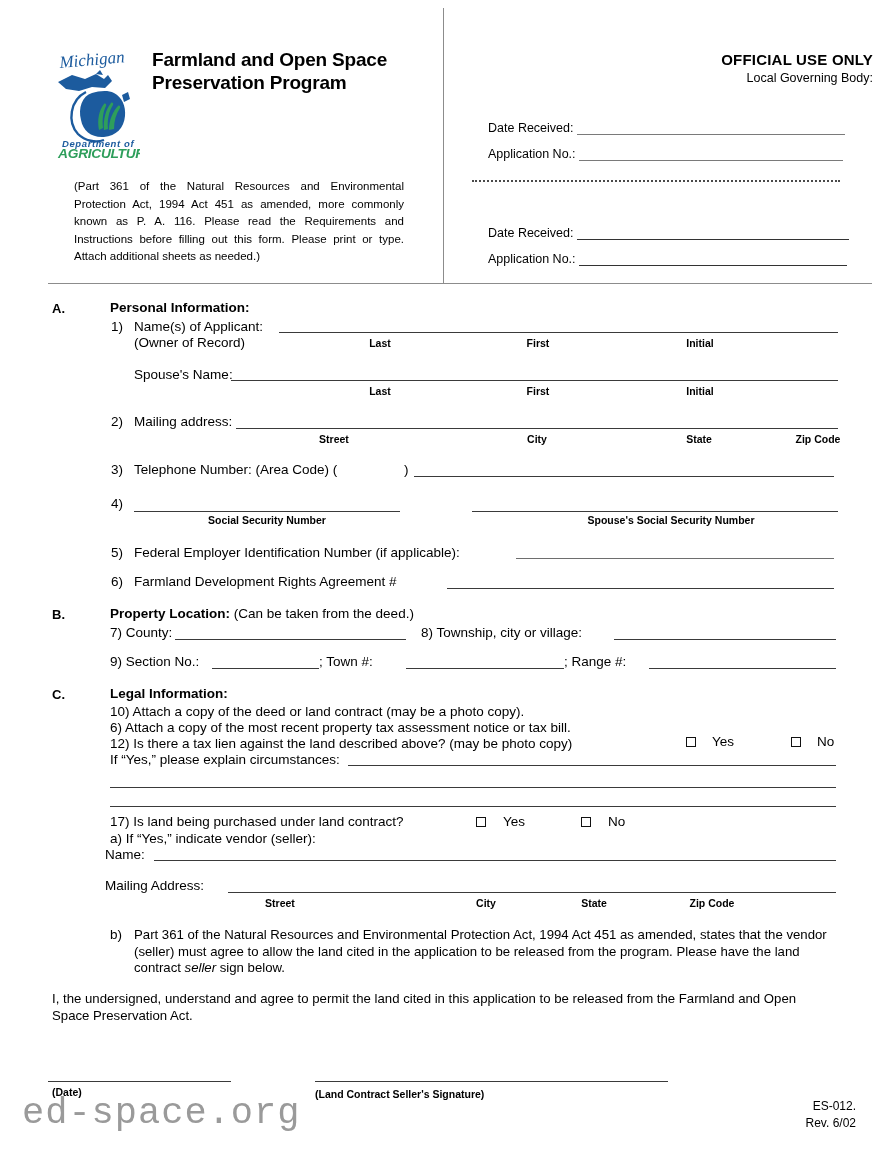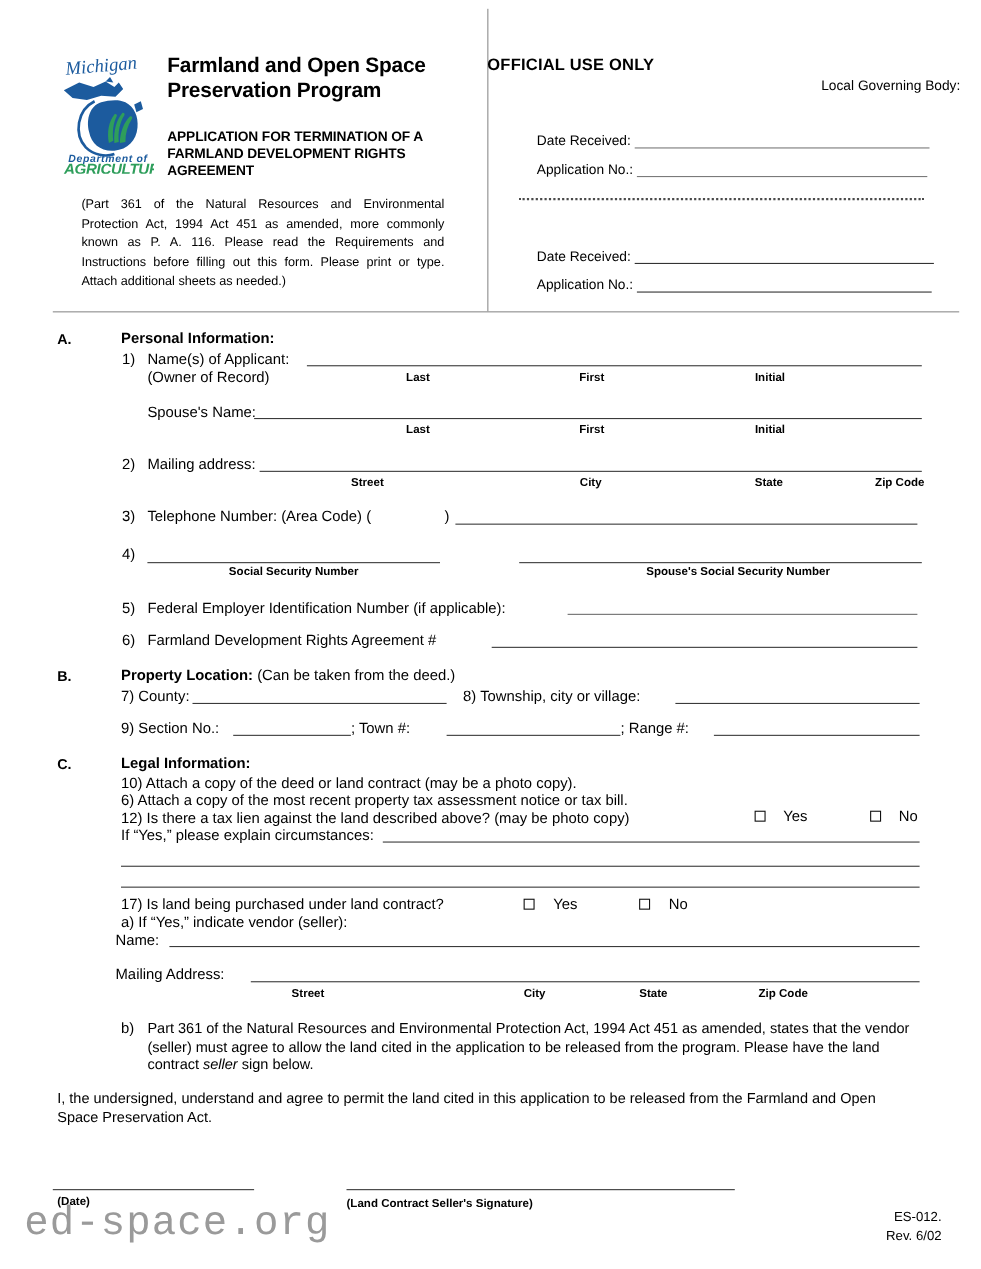--- a/index.html
+++ b/index.html
@@ -73,21 +73,21 @@
     font-size: 11.5px;
     line-height: 17.5px;
     text-align: justify;
   }
 
   
   .official-title {
     position: absolute;
     left: 443px; top: 51px;
     width: 430px;
-    text-align: left;
+    text-align: right;
     font-size: 15px;
     font-weight: bold;
     letter-spacing: 0.2px;
   }
   .local-body {
     position: absolute;
     left: 443px; top: 71px;
     width: 430px;
     text-align: right;
     font-size: 12.5px;
@@ -228,21 +228,20 @@
       <path d="M52 82 C51 71 54 61 59 55 C60 54 62 55 61 57 C57 63 55 72 56 81 Z" fill="#2e9e5b"></path>
       <path d="M57 82 C57 72 61 63 66 58 C67 57 69 58 68 60 C64 66 62 73 62 81 Z" fill="#2e9e5b"></path>
 
       <text x="10" y="99" font-family="Liberation Sans, sans-serif" font-size="9.5" font-weight="bold" font-style="italic" fill="#1c5b9e" letter-spacing="0.6">Department of</text>
 
       <text x="6" y="110" font-family="Liberation Sans, sans-serif" font-size="13.5" font-weight="bold" font-style="italic" fill="#2e9e5b" letter-spacing="-0.3" transform="scale(1.02,1)">AGRICULTURE</text>
     </svg>
   </div>
 
   <div class="prog-title">Farmland and Open Space Preservation Program</div>
-  <div class="app-title">APPLICATION FOR TERMINATION OF A FARMLAND DEVELOPMENT RIGHTS AGREEMENT</div>
   <div class="paren-note">(Part 361 of the Natural Resources and Environmental Protection Act, 1994 Act 451 as amended, more commonly known as P. A. 116.  Please read the Requirements and Instructions before filling out this form. Please print or type. Attach additional sheets as needed.)</div>
 
   <div class="official-title">OFFICIAL USE ONLY</div>
   <div class="local-body">Local Governing Body:</div>
 
   <div class="ou-row" style="left:472px; top:121px;">
     <span class="lbl">Date Received:</span>
     <span class="fill" style="width:268px;"></span>
   </div>
 

